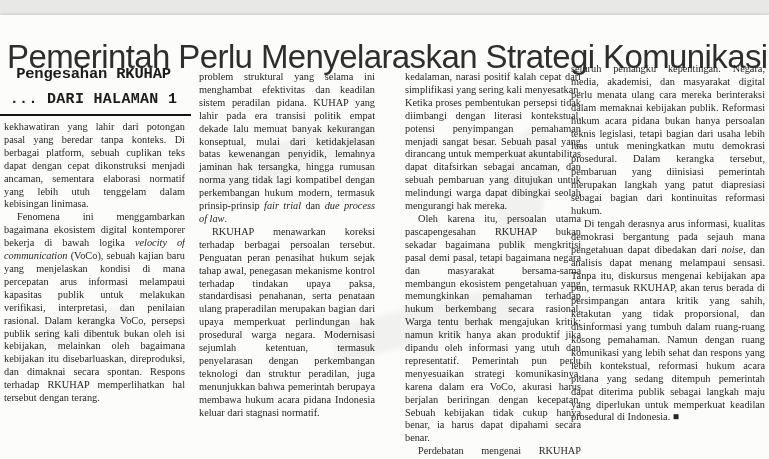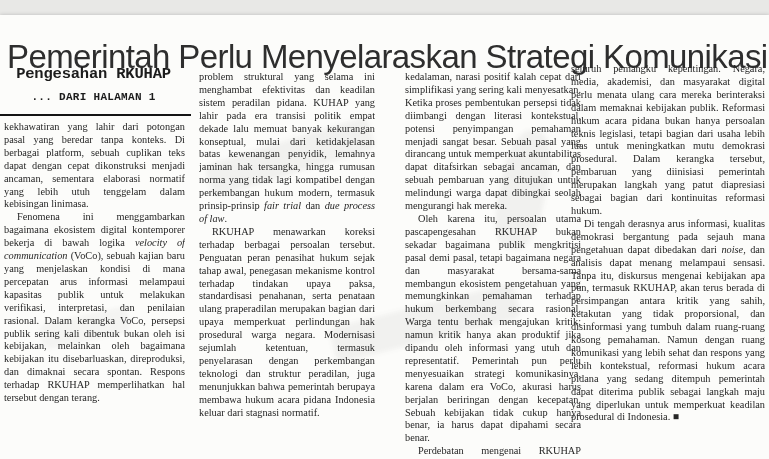--- a/index.html
+++ b/index.html
@@ -13,21 +13,21 @@
   }
   .headline{
     position:absolute;left:7px;top:1px;width:756px;
     font-family:"Liberation Sans",sans-serif;font-weight:400;
     font-size:33px;letter-spacing:-0.6px;color:var(--headline);
     white-space:nowrap;
   }
   .kicker{position:absolute;left:0;top:50px;width:187px;text-align:center;
     font-family:Liberation Mono, monospace;color:#1c1c1c;}
   .kicker-title{font-size:15.5px;font-weight:700;letter-spacing:-0.2px;}
-  .kicker-cont{font-size:11px;font-weight:700;margin-top:8px;letter-spacing:.3px;}
+  .kicker-cont{font-size:15px;font-weight:700;margin-top:8px;letter-spacing:.3px;}
   .kicker-rule{position:absolute;left:0;top:99px;width:191px;height:2px;background:var(--rule);}
   .col{
     position:absolute;overflow:hidden;color:var(--text);
     font-size:10.3px;line-height:12.9px;text-align:justify;
   }
   .col p{margin:0;}
   .col p.indent{text-indent:13px;}
   #col-0{left:4px;top:106px;width:181px;height:350px;}
   #col-1{left:199px;top:56px;width:176px;height:400px;}
   #col-2{left:405px;top:56px;width:176px;height:400px;}

